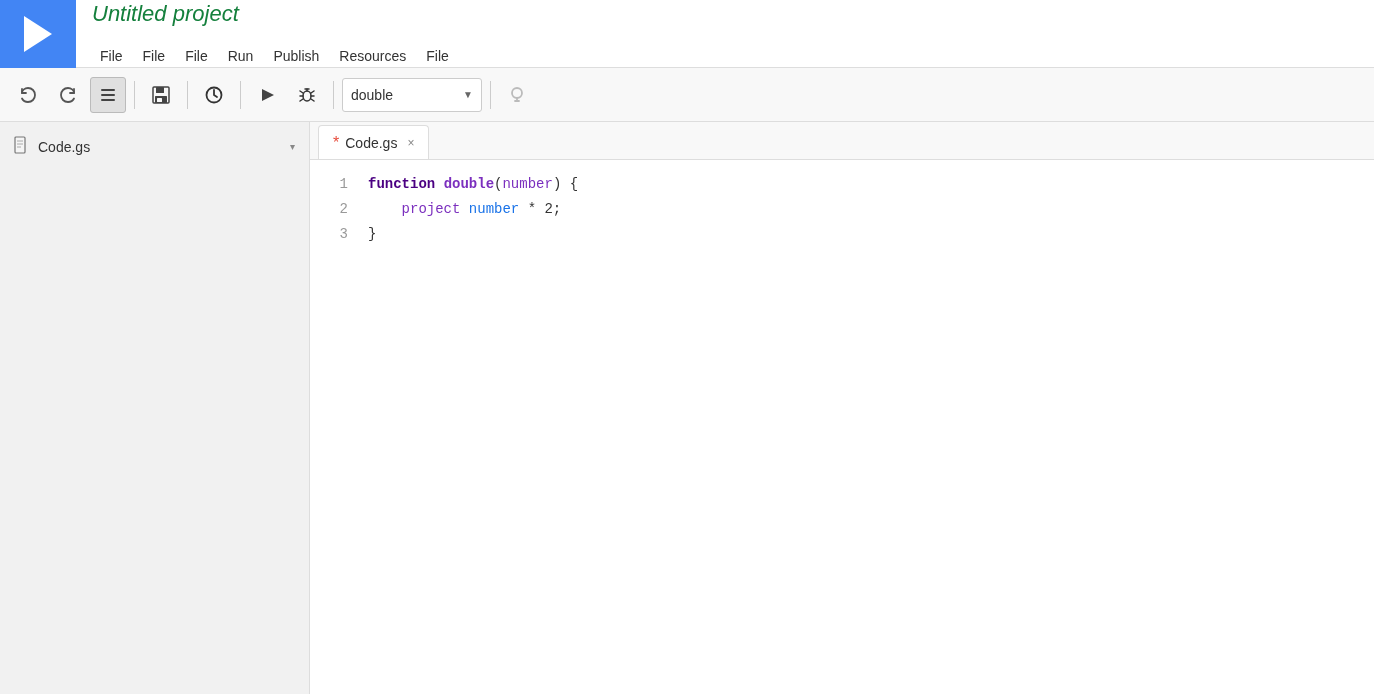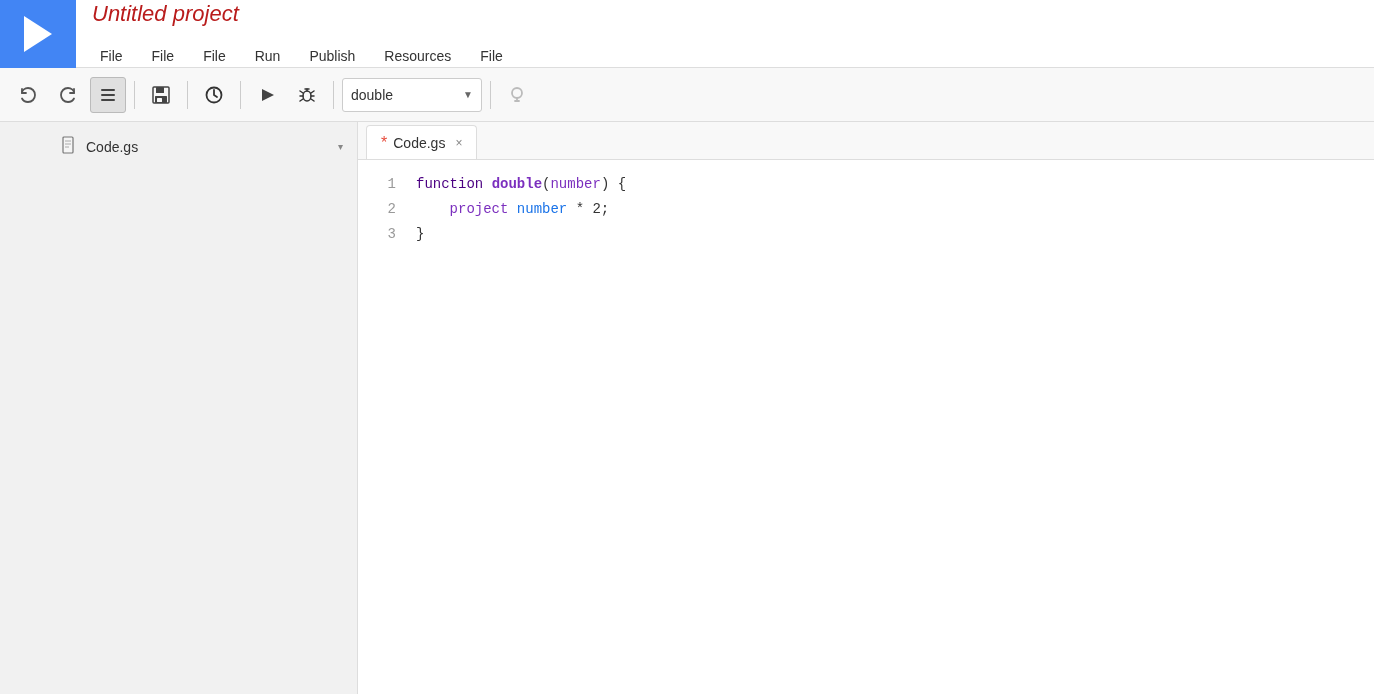--- a/index.html
+++ b/index.html
@@ -30,27 +30,27 @@
       border-left: 28px solid white;
     }
     #title-menu {
       display: flex;
       flex-direction: column;
       padding-left: 16px;
     }
     #project-title {
       font-size: 22px;
       font-style: italic;
-      color: #b91c1c;
+      color: #15803d;
       font-weight: normal;
       margin-bottom: 19px;
     }
     #menu-bar {
       display: flex;
-      gap: 13px;
+      gap: 4px;
     }
     .menu-item {
       font-size: 14px;
       color: #333;
       padding: 2px 8px;
       cursor: pointer;
       border-radius: 3px;
     }
 
     
@@ -104,21 +104,20 @@
     #function-select-arrow {
       font-size: 10px;
       color: #666;
       margin-left: 8px;
     }
 
     
     #main {
       display: flex;
       height: calc(694px - 68px - 54px);
-      padding-left: 48px;
     }
 
     
     #sidebar {
       width: 310px;
       background: #f1f1f1;
       border-right: 1px solid #ddd;
       flex-shrink: 0;
       padding: 8px 0;
     }
@@ -207,21 +206,21 @@
       line-height: 1.8;
       user-select: none;
       flex-shrink: 0;
     }
     #code-content {
       flex: 1;
       padding: 0 8px;
       line-height: 1.8;
     }
     .code-line { display: flex; flex-wrap: wrap; }
-    .kw-function { color: #4b0082; }
+    .kw-function { color: #4b0082; font-weight: bold; }
     .kw-double { color: #7b2fbe; font-weight: bold; }
     .kw-number-param { color: #7b2fbe; }
     .kw-return { color: #7b2fbe; }
     .kw-number { color: #1a73e8; }
     .code-text { color: #333; }
   </style>
 </head>
 <body>
 
 <div id="header">

